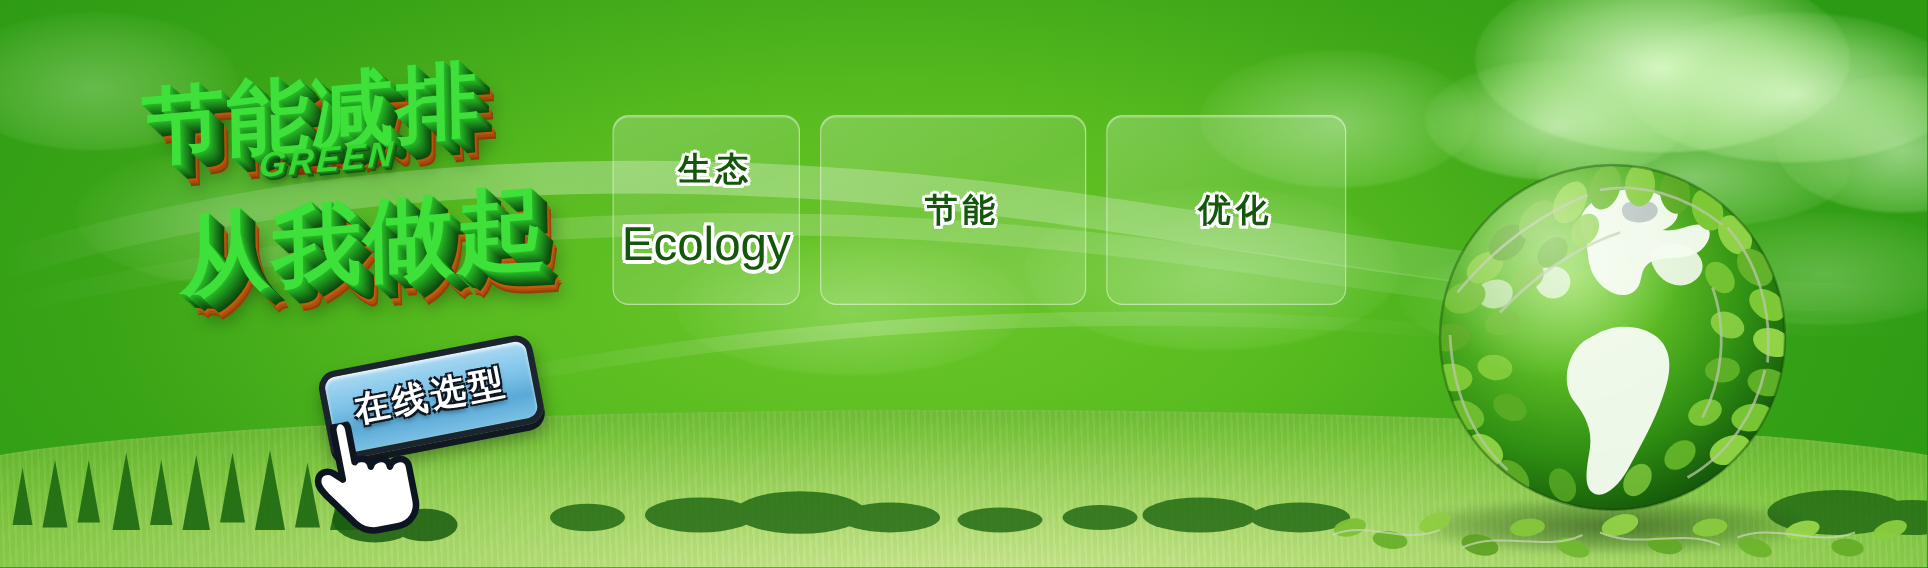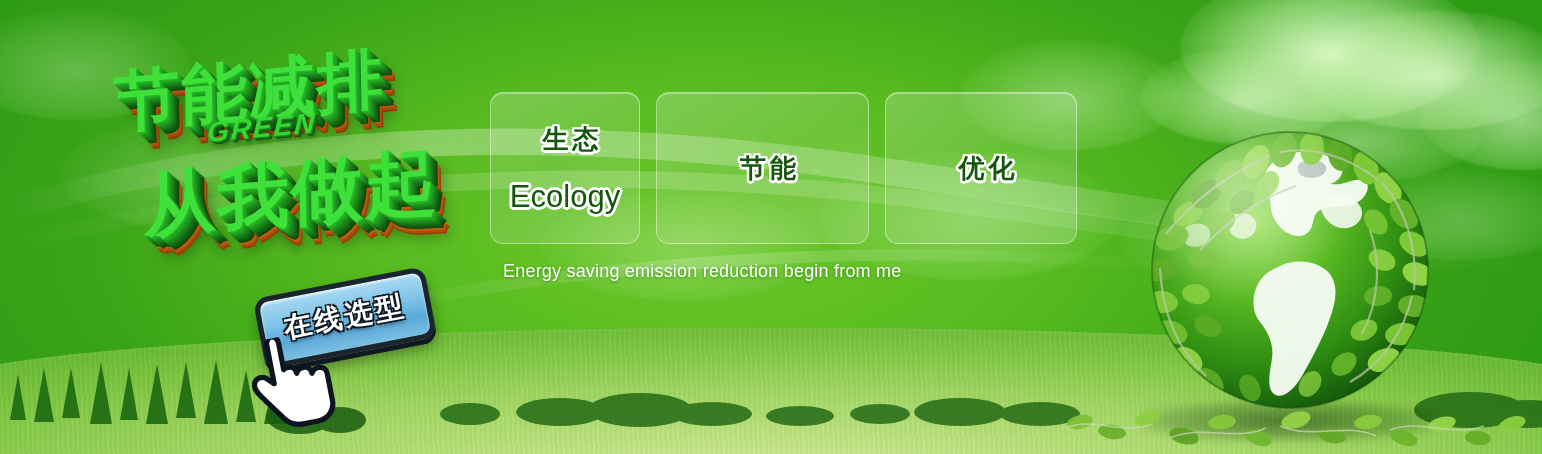--- a/index.html
+++ b/index.html
@@ -118,21 +118,21 @@
   }
   .card.wide { width:213px; }
   .card.wide2 { width:192px; }
   .cn {
     font-size:26px; font-weight:bold; color:#14560c; letter-spacing:4px;
     text-shadow:-2px -2px 0 #fff, 2px -2px 0 #fff, -2px 2px 0 #fff, 2px 2px 0 #fff,
                 -2.5px 0 0 #fff, 2.5px 0 0 #fff, 0 -2.5px 0 #fff, 0 2.5px 0 #fff;
     margin-left:15px;
   }
   .en {
-    font-size:31px; color:#14560c; letter-spacing:0px;
+    font-size:38px; color:#14560c; letter-spacing:0px;
     text-shadow:-2.2px -2.2px 0 #fff, 2.2px -2.2px 0 #fff, -2.2px 2.2px 0 #fff, 2.2px 2.2px 0 #fff,
                 -2.8px 0 0 #fff, 2.8px 0 0 #fff, 0 -2.8px 0 #fff, 0 2.8px 0 #fff;
   }
 
   
   .tagline {
     position:absolute; left:503px; top:261px;
     font-size:18px; color:#ffffff; letter-spacing:.2px;
     text-shadow:0 1px 3px rgba(30,90,10,.55);
   }
@@ -241,21 +241,20 @@
       <span class="en">Ecology</span>
     </div>
     <div class="card wide">
       <span class="cn">节能</span>
     </div>
     <div class="card wide2">
       <span class="cn">优化</span>
     </div>
   </div>
 
-  <div class="tagline">Energy saving emission reduction begin from me</div>
 
   <div class="globe-stage">
     <div class="globe-shadow"></div>
     <svg class="globe" viewBox="0 0 320 318">
       <defs>
         <radialGradient id="gsph" cx="38%" cy="32%" r="72%">
           <stop offset="0%" stop-color="#8ddc4a"></stop>
           <stop offset="38%" stop-color="#5cbb24"></stop>
           <stop offset="72%" stop-color="#2f8f12"></stop>
           <stop offset="100%" stop-color="#14570a"></stop>

